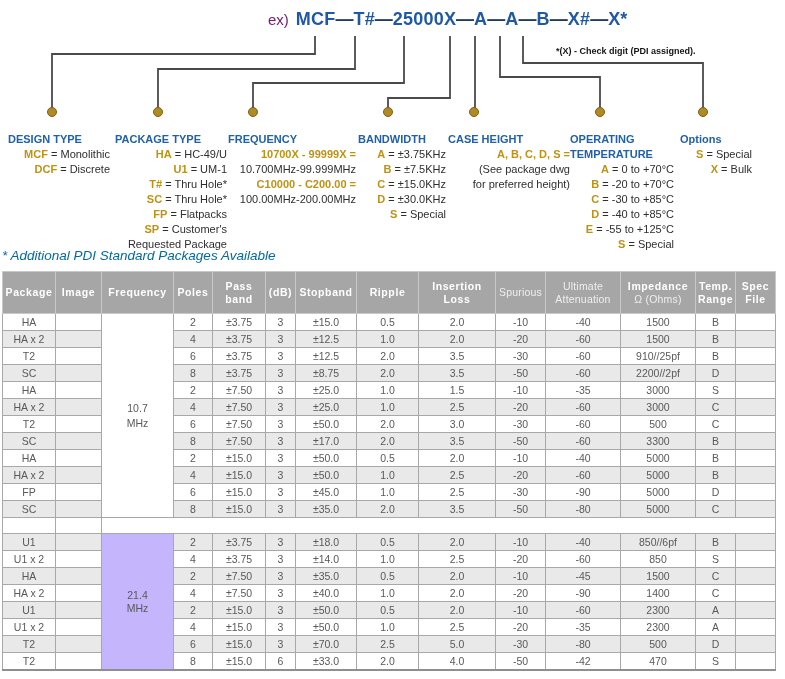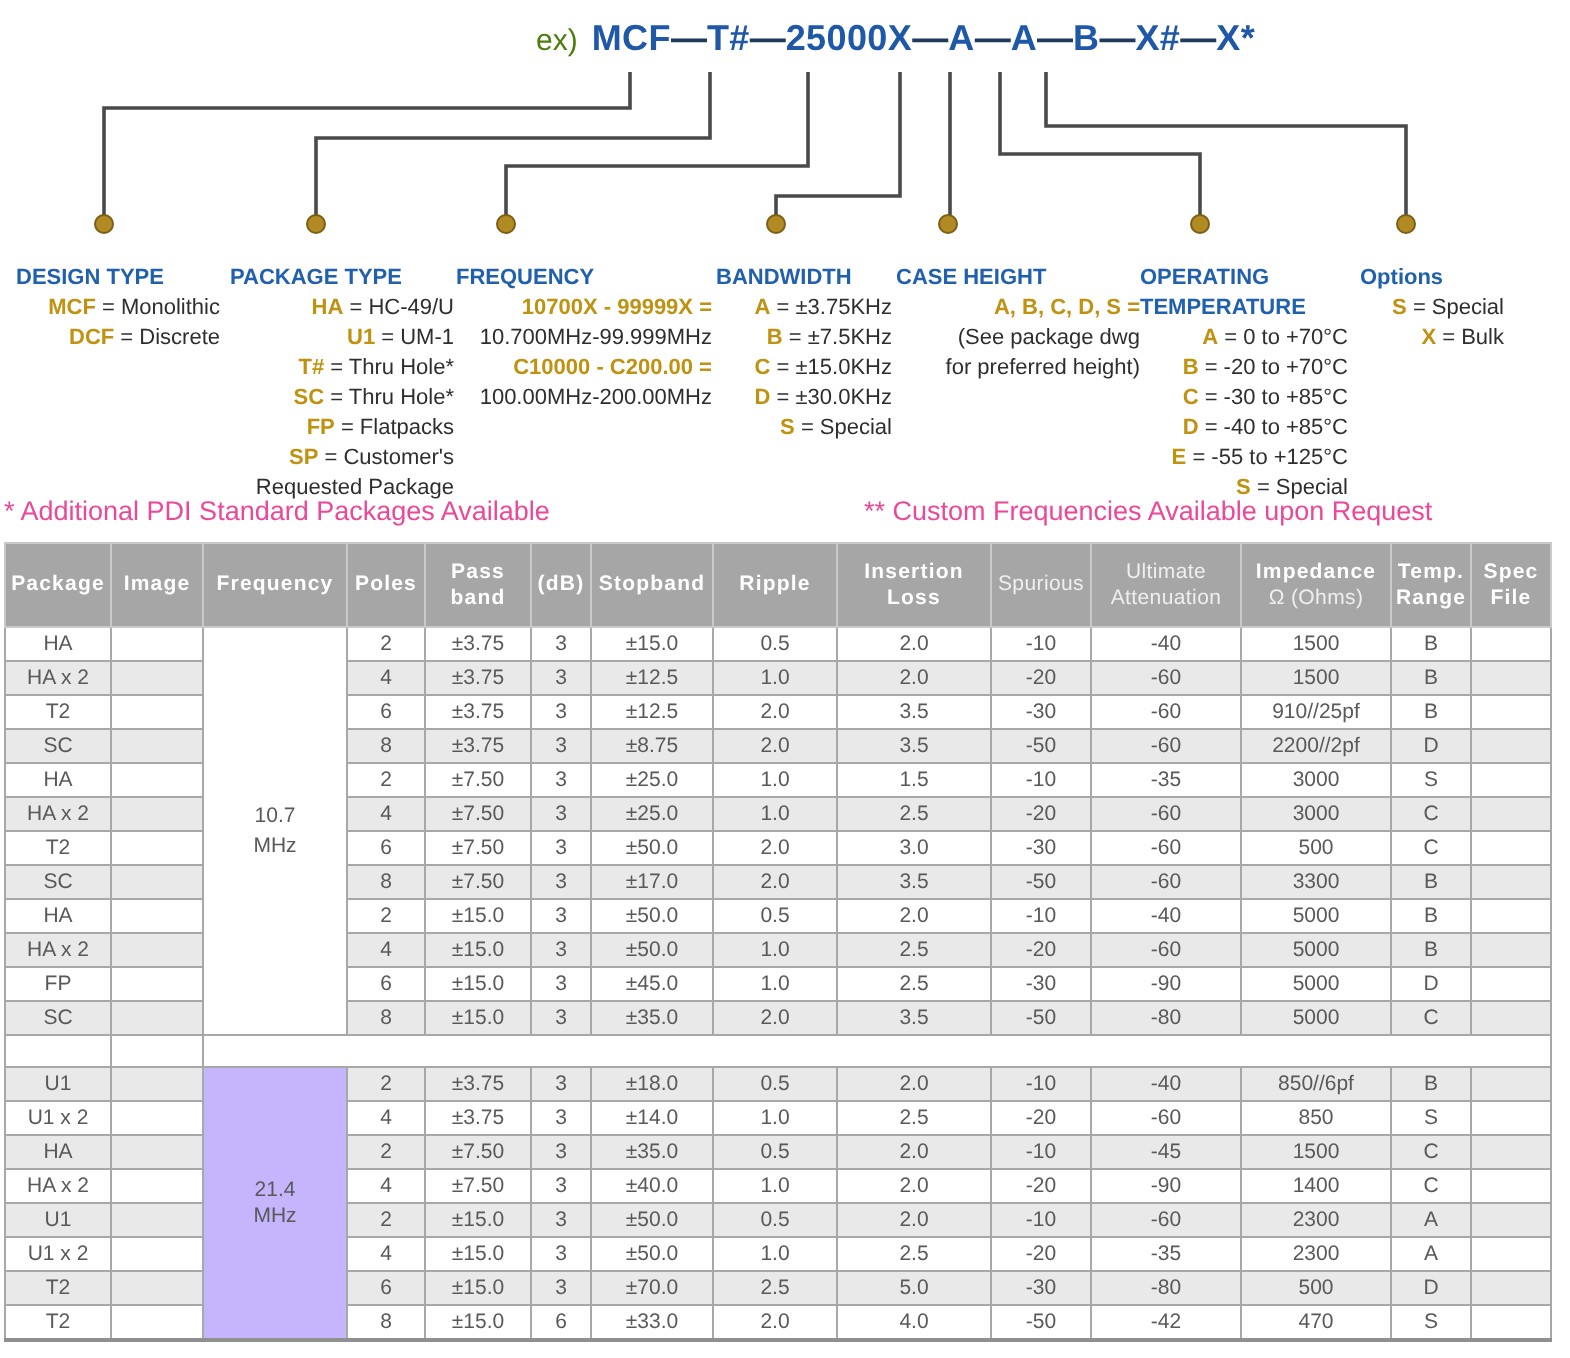--- a/index.html
+++ b/index.html
@@ -1,38 +1,38 @@
 <!DOCTYPE html>
 <html style="--heading-blue: #2160ac; --code-gold: #bf9211; --part-blue: #2058a8; --dot-gold: #b08a22; --header-gray: #a6a6a6; --row-shade: #e9e9e9; --cell-text: #595959;"><head>
 <meta charset="utf-8">
 <style>
   html,body{margin:0;padding:0;background:#fff;}
   .page{position:relative;width:785px;height:679px;background:#ffffff;
         font-family:"Liberation Sans",sans-serif;overflow:hidden;}
 
   
   .pn{position:absolute;left:268px;top:9px;white-space:nowrap;}
-  .pn-prefix{color:#4d7c0f;font-size:15px;margin-right:7px;font-weight:400;}
+  .pn-prefix{color:#701a75;font-size:15px;margin-right:7px;font-weight:400;}
   .pn-seg{color:var(--part-blue);font-weight:700;font-size:18px;letter-spacing:.2px;}
   .pn-dash{color:#203a5c;font-weight:700;font-size:18px;}
   .pn-note{position:absolute;left:556px;width:226px;font-size:9px;font-weight:700;color:#141414;}
 
   
   svg.connectors{position:absolute;left:0;top:0;}
   .connector{fill:none;stroke:#4a4a4a;stroke-width:1.8px;}
   .dot{fill:var(--dot-gold);stroke:#7d5e14;stroke-width:1px;}
 
   
   .legend-col{position:absolute;top:132px;}
   .legend-title{color:var(--heading-blue);font-weight:700;font-size:11px;line-height:15px;}
   .legend-item{font-size:11px;line-height:15px;color:#2e2e2e;text-align:right;}
   .legend-code{color:var(--code-gold);font-weight:700;}
 
   
-  .note{position:absolute;top:248px;font-size:13.5px;color:#ec4899;}
+  .note{position:absolute;top:248px;font-size:13.5px;color:#0369a1;font-style:italic;}
   #note-0{left:2px;} #note-1{left:432px;}
 
   
   table.spec{position:absolute;left:2px;top:271px;border-collapse:collapse;table-layout:fixed;
              width:719px;font-size:10.5px;color:var(--cell-text);border:1px solid #8f8f8f;
              border-bottom:2px solid #8f8f8f;}
   table.spec th{background:var(--header-gray);color:#ffffff;font-size:10.5px;font-weight:700;
      letter-spacing:.6px;border:1px solid #c9c9c9;height:39px;padding:1px 2px;text-align:center;
      line-height:12.5px;}
   table.spec th .light{font-weight:400;color:rgba(255,255,255,.82);letter-spacing:.2px;}
@@ -45,20 +45,21 @@
 </style>
 </head>
 <body>
 
 <div class="page">
 
   <div class="pn">
     <span class="pn-prefix">ex)</span><span id="pn-segments"><span class="pn-seg">MCF</span><span class="pn-dash">—</span><span class="pn-seg">T#</span><span class="pn-dash">—</span><span class="pn-seg">25000X</span><span class="pn-dash">—</span><span class="pn-seg">A</span><span class="pn-dash">—</span><span class="pn-seg">A</span><span class="pn-dash">—</span><span class="pn-seg">B</span><span class="pn-dash">—</span><span class="pn-seg">X#</span><span class="pn-dash">—</span><span class="pn-seg">X*</span></span>
   </div>
 
+  <div class="pn-note" id="pn-note-1" style="top:46px">*(X) - Check digit (PDI assigned).</div>
 
   <svg class="connectors" width="785" height="125" viewBox="0 0 785 125">
     <path class="connector" d="M315,36 V54 H52  V108"></path>
     <path class="connector" d="M355,36 V69 H158 V108"></path>
     <path class="connector" d="M404,36 V83 H253 V108"></path>
     <path class="connector" d="M450,36 V98 H388 V108"></path>
     <path class="connector" d="M475,36 V108"></path>
     <path class="connector" d="M500,36 V77 H600 V108"></path>
     <path class="connector" d="M523,36 V63 H703 V108"></path>
     <circle class="dot" cx="52" cy="112" r="4.5"></circle>
@@ -117,21 +118,20 @@
         <div class="legend-item"><span class="legend-code">S</span> <span class="legend-text">= Special</span></div>
       </div>
       <div class="legend-col" style="left: 680px; width: 72px;">
         <div class="legend-title">Options</div>
         <div class="legend-item"><span class="legend-code">S</span> <span class="legend-text">=  Special</span></div>
         <div class="legend-item"><span class="legend-code">X</span> <span class="legend-text">= Bulk</span></div>
       </div>
     </div>
 
   <div class="note" id="note-0">* Additional PDI Standard Packages Available</div>
-  <div class="note" id="note-1">** Custom Frequencies Available upon Request</div>
 
   <table class="spec">
     <colgroup id="spec-cols">
         <col style="width: 53px;">
         <col style="width: 46px;">
         <col style="width: 72px;">
         <col style="width: 39px;">
         <col style="width: 53px;">
         <col style="width: 30px;">
         <col style="width: 61px;">

